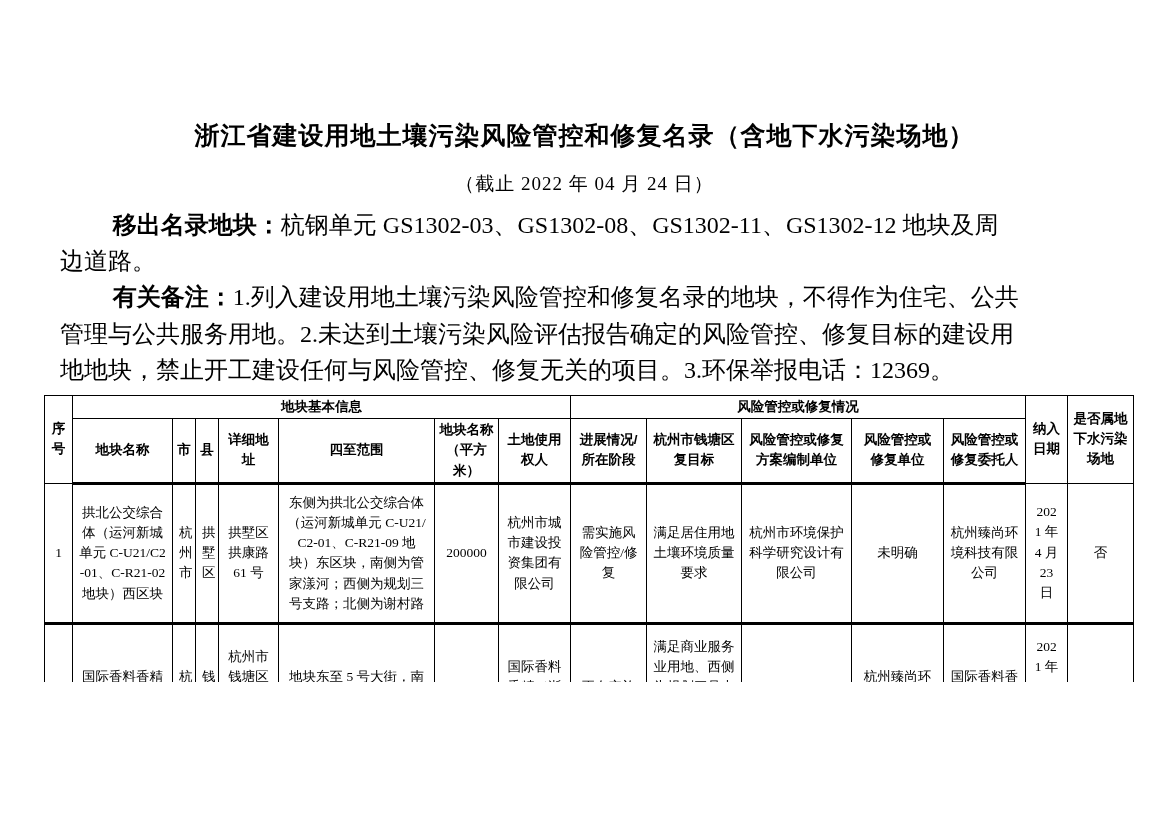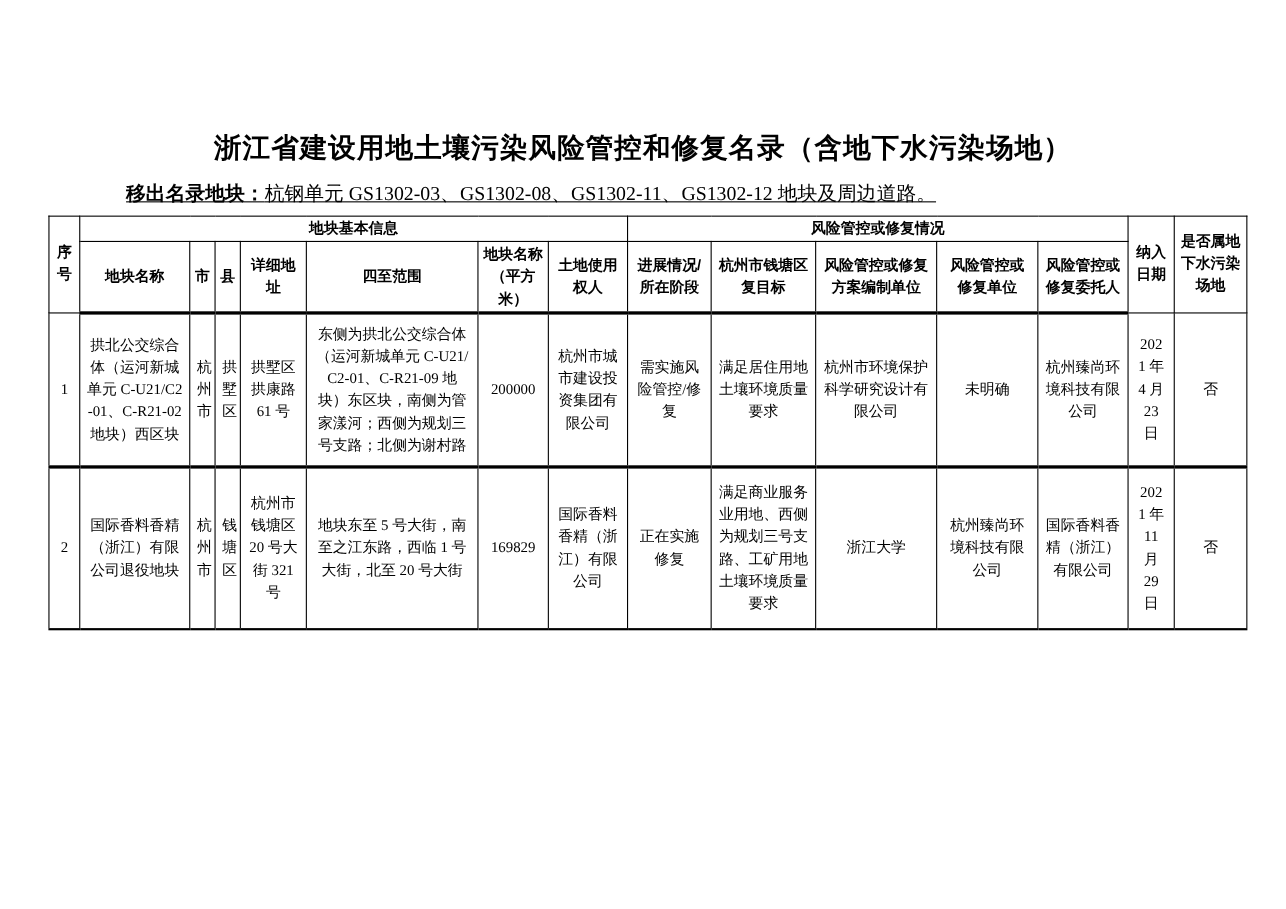--- a/index.html
+++ b/index.html
@@ -21,25 +21,24 @@
     line-height: 1.3;
     font-family: "Liberation Serif", "DejaVu Serif", serif;
   }
   .subtitle {
     margin-top: 18px;
     text-align: center;
     font-size: 19px;
     letter-spacing: 1px;
   }
   .paras {
-    margin: 10px 0 0 75px;
+    margin: 10px 0 0 60px;
     width: 962px;
-    font-size: 18px;
+    font-size: 24px;
     line-height: 1.52;
-    text-decoration: underline;
   }
   .para { text-indent: 2.2em; }
   .para .label {
     font-weight: bold;
     font-family: "Liberation Sans", "DejaVu Sans", sans-serif;
   }
   table.listing {
     margin: 6px 0 0 44px;
     border-collapse: collapse;
     table-layout: fixed;
@@ -70,23 +69,25 @@
   td.pad-lg { padding-left: 14px; padding-right: 14px; }
   td.pad-md { padding-left: 10px; padding-right: 10px; }
   td.cell-date { white-space: pre-line; }
 </style>
 </head>
 <body>
 
 <div class="page">
 
   <h1 class="title">浙江省建设用地土壤污染风险管控和修复名录（含地下水污染场地）</h1>
+  <div class="subtitle">（截止 2022 年 04 月 24 日）</div>
 
   <div class="paras">
     <p class="para"><span class="label">移出名录地块：</span><span>杭钢单元 GS1302-03、GS1302-08、GS1302-11、GS1302-12 地块及周边道路。</span></p>
+    <p class="para"><span class="label">有关备注：</span><span>1.列入建设用地土壤污染风险管控和修复名录的地块，不得作为住宅、公共管理与公共服务用地。2.未达到土壤污染风险评估报告确定的风险管控、修复目标的建设用地地块，禁止开工建设任何与风险管控、修复无关的项目。3.环保举报电话：12369。</span></p>
   </div>
 
   <table class="listing">
     <colgroup>
       <col style="width:28px">
         <col style="width:100px">
         <col style="width:23px">
         <col style="width:23px">
       <col style="width:60px">
         <col style="width:156px">

